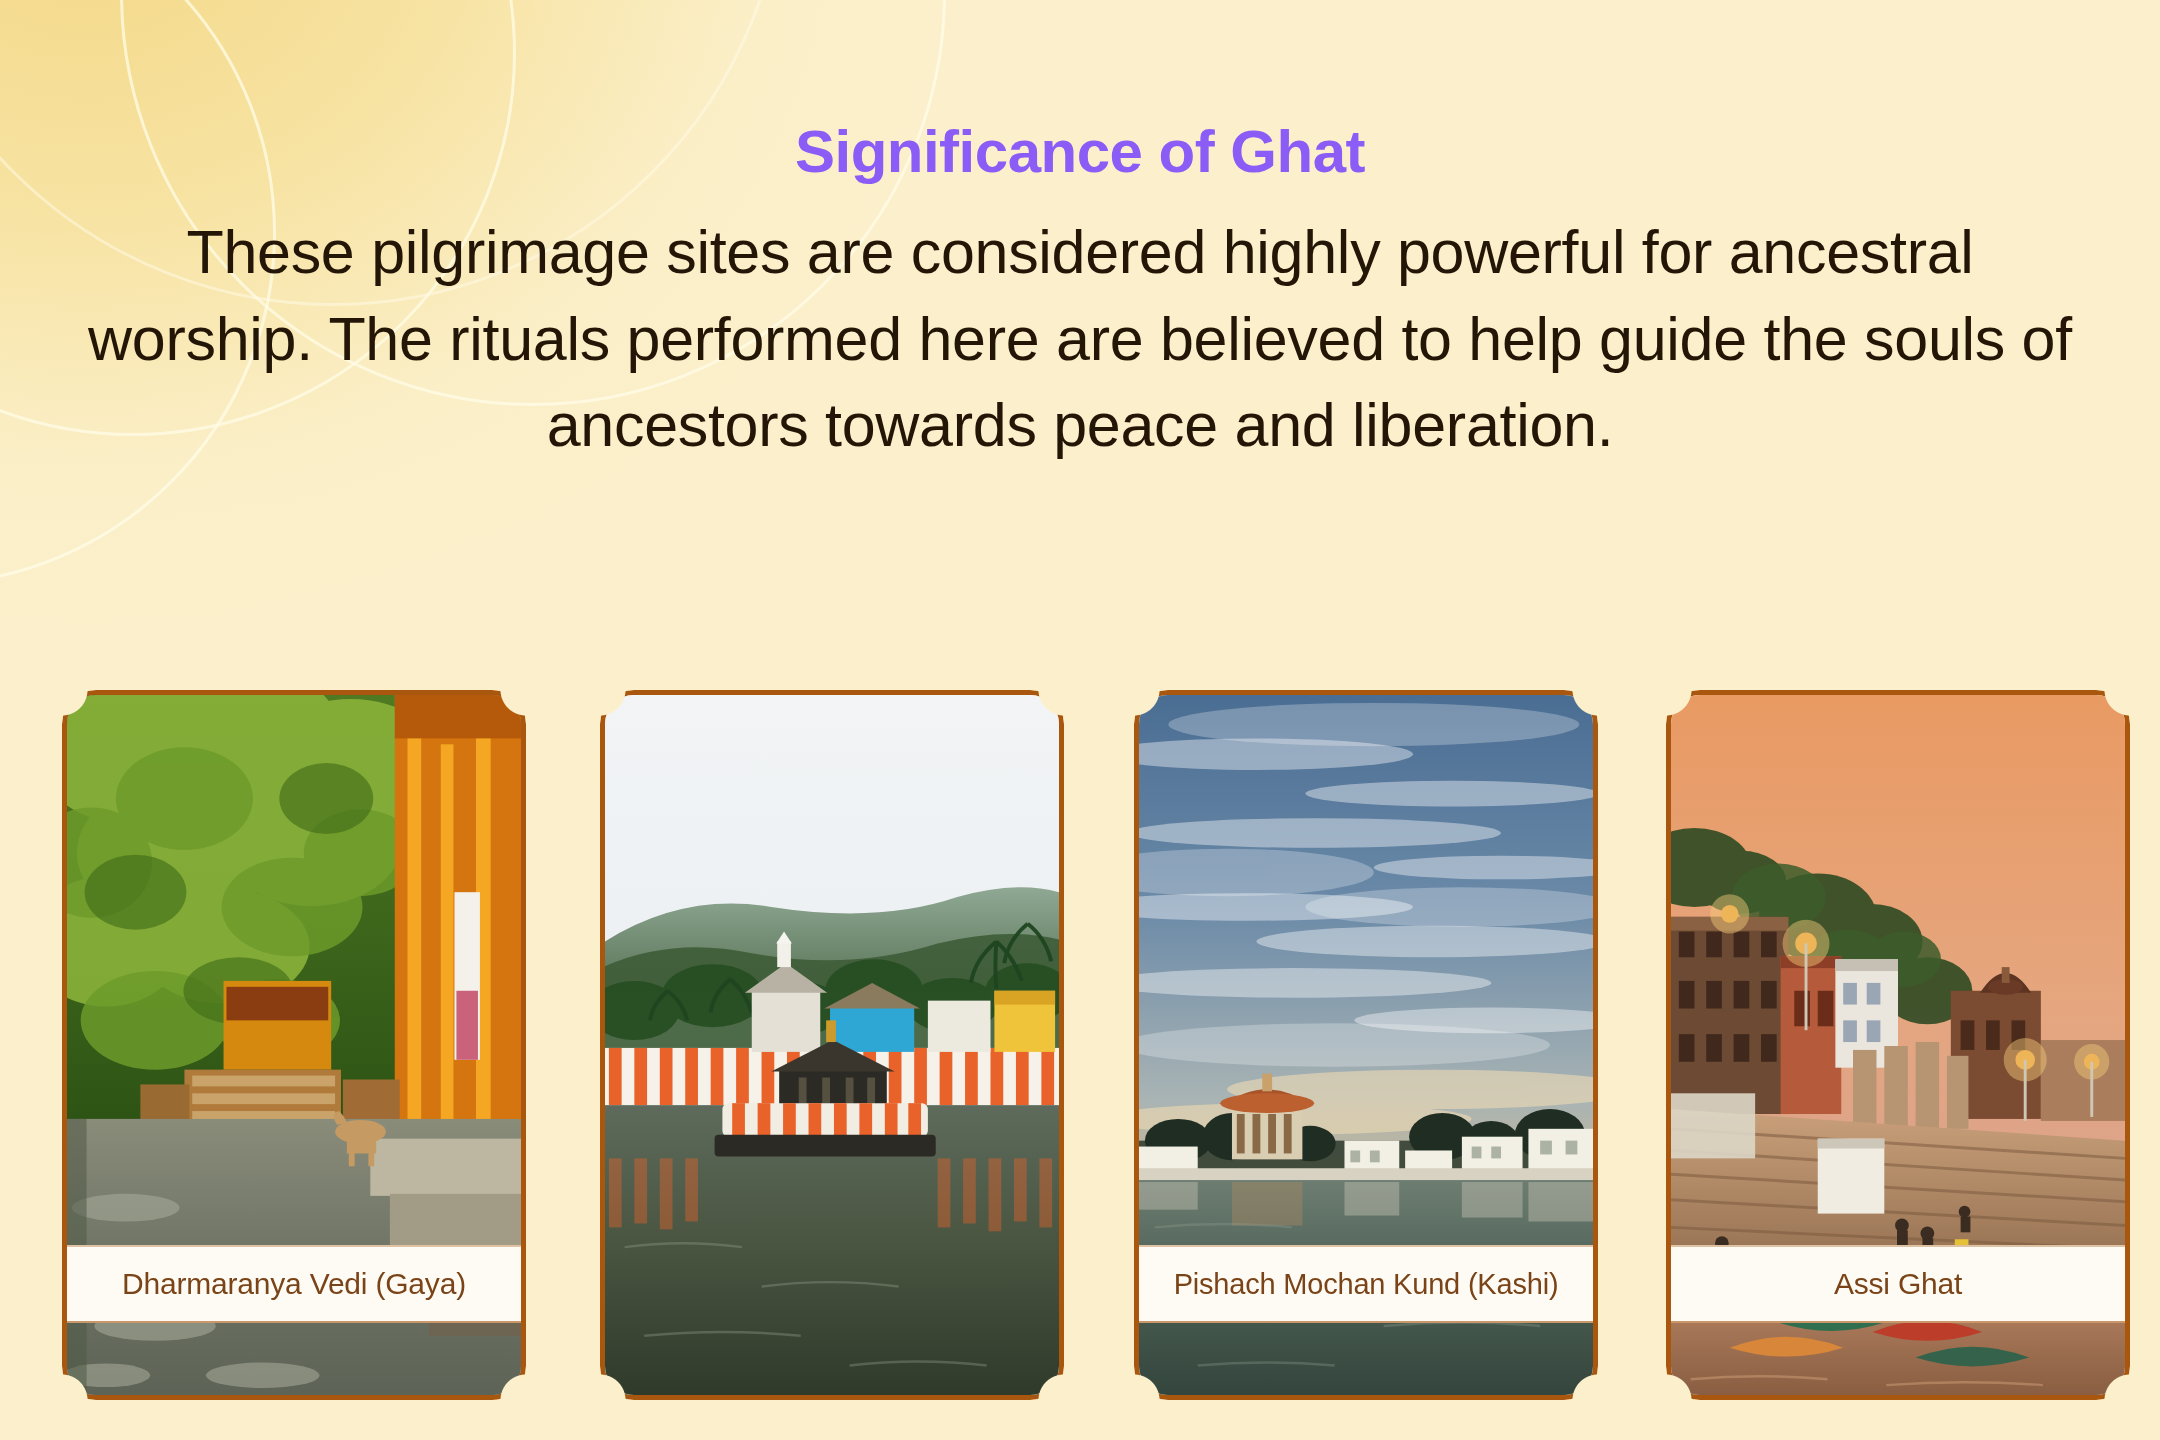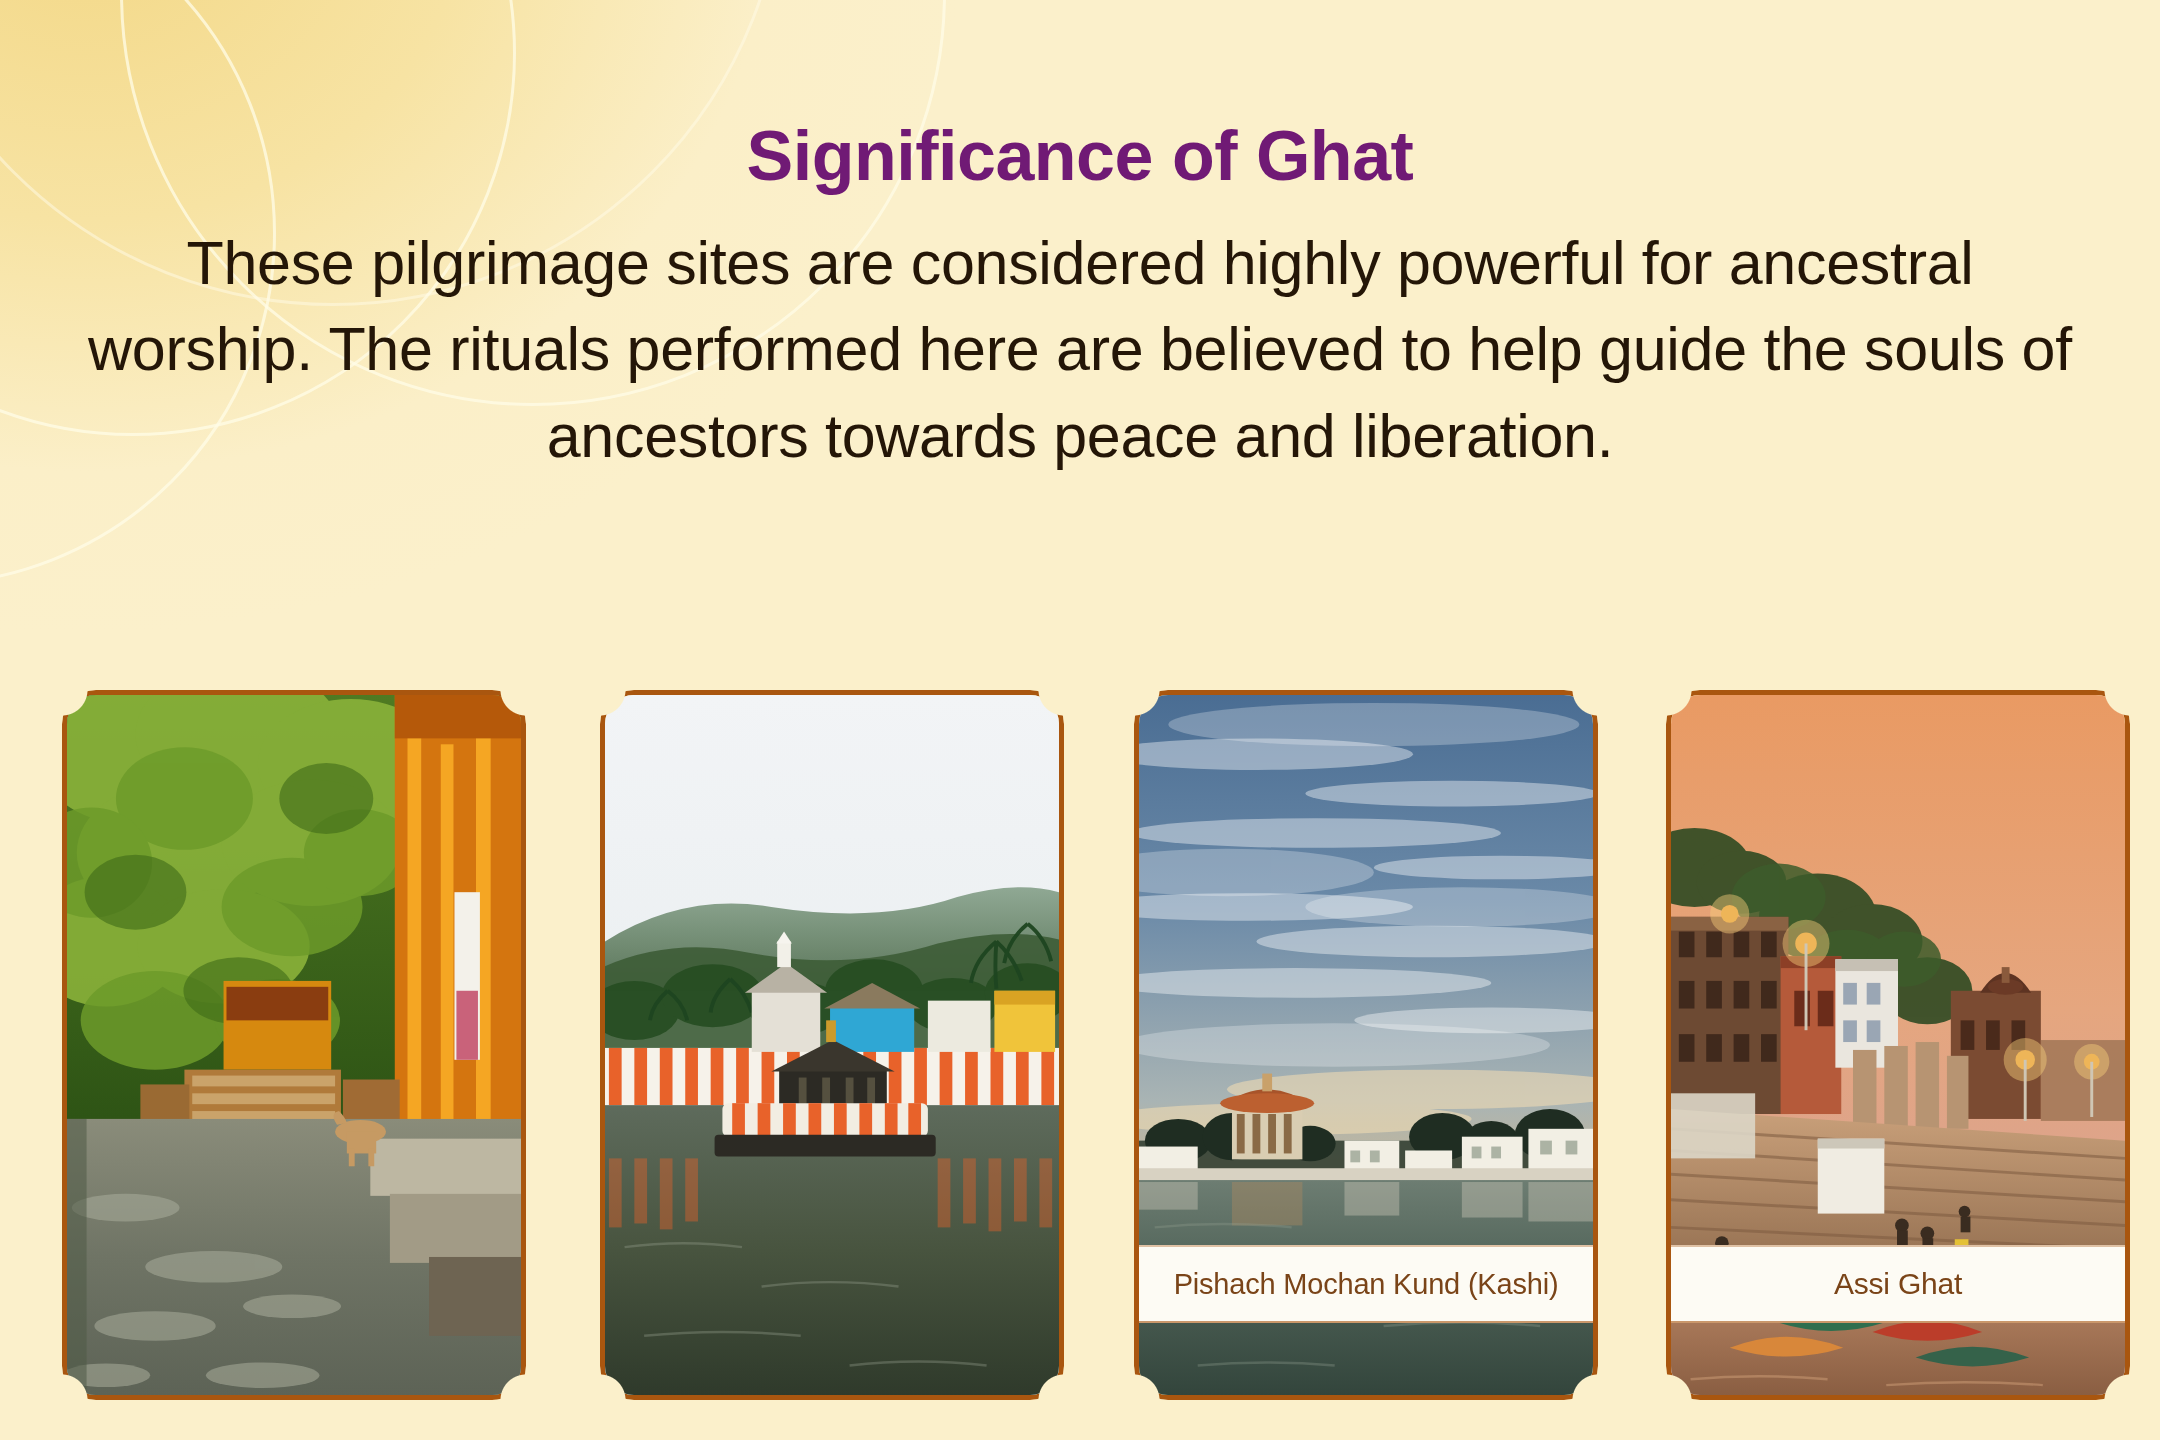--- a/index.html
+++ b/index.html
@@ -24,21 +24,21 @@
     background:transparent;
   }
   .p1{left:-250px;top:-330px;width:760px;height:760px;}
   .p2{left:120px;top:-420px;width:820px;height:820px;}
   .p3{left:-430px;top:-120px;width:700px;height:700px;}
   .p4{left:-120px;top:-600px;width:900px;height:900px;border-color:rgba(255,252,231,.5);}
 
   
   #headings{position:absolute;left:0;right:0;top:120px;text-align:center;}
   #page-title{
-    font-size:70px;font-weight:bold;color:#701a75;
+    font-size:60px;font-weight:bold;color:#8b5cf6;
     letter-spacing:-.5px;margin:0 0 26px 0;line-height:1.05;
   }
   #intro-paragraph{
     margin:1px auto;width:2010px;
     font-size:61px;line-height:1.42;color:#241607;
     font-weight:400;text-align:center;letter-spacing:-.3px;
   }
 
   
   #card-row{
@@ -178,20 +178,23 @@
           <rect x="370" y="570" width="94" height="80" fill="#6e6452"></rect>
           <g fill="#c69a63">
             <ellipse cx="300" cy="443" rx="26" ry="12"></ellipse>
             <rect x="286" y="443" width="30" height="22"></rect>
             <rect x="288" y="460" width="6" height="18"></rect>
               <rect x="308" y="460" width="6" height="18"></rect>
             <path d="M276 436 q-8 -12 2 -14 q6 6 8 12 z"></path>
           </g>
           <rect x="0" y="430" width="20" height="280" fill="#4f5a45" opacity="0.55"></rect>
         </svg>
+      </div>
+      <div class="caption-band">
+        <span class="caption-text">Dharmaranya Vedi (Gaya)</span>
       </div>
     </div>
   </div>
 
   <div class="ghat-card card-2">
     <div class="card-frame">
       <div class="card-photo">
         <svg class="photo-svg" viewBox="0 0 464 710" preserveAspectRatio="none">
           <defs>
             <linearGradient id="g2sky" x1="0" y1="0" x2="0" y2="1">

